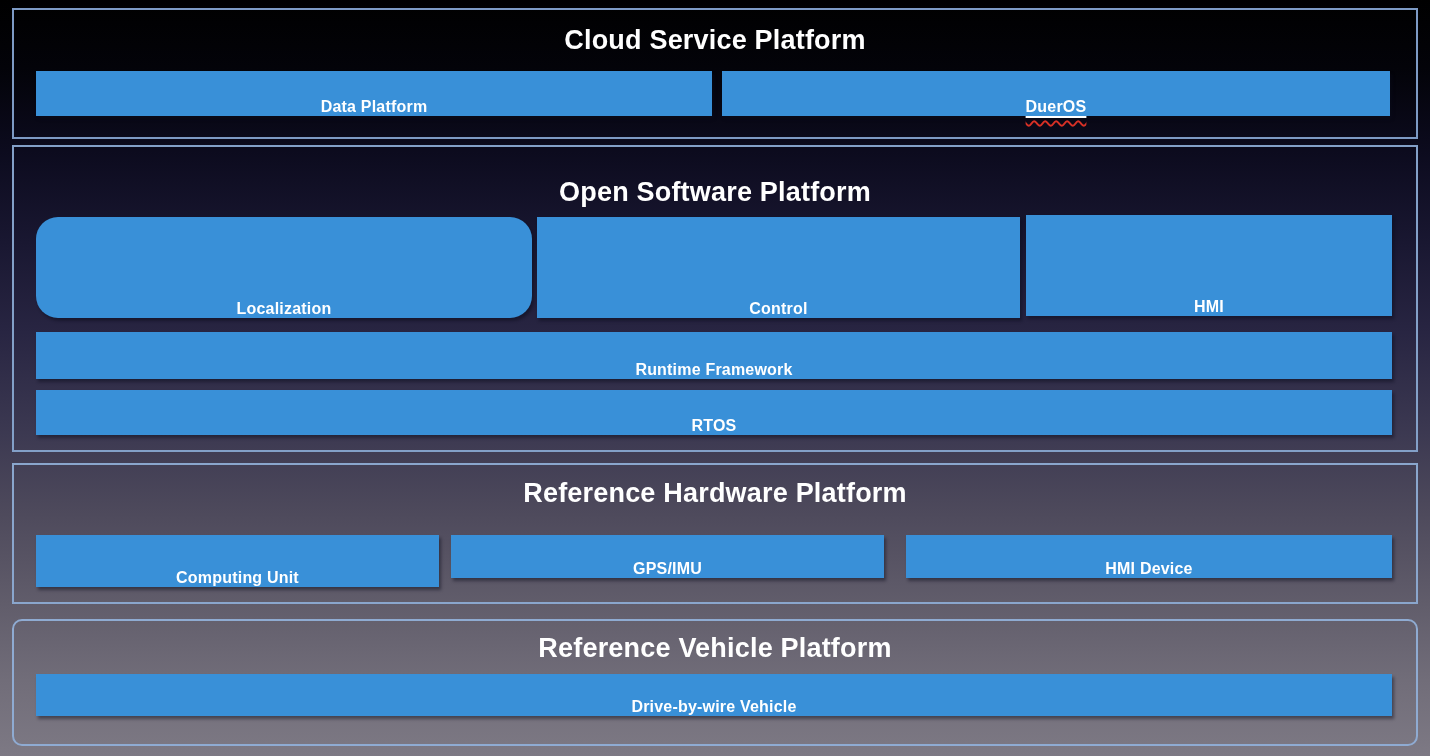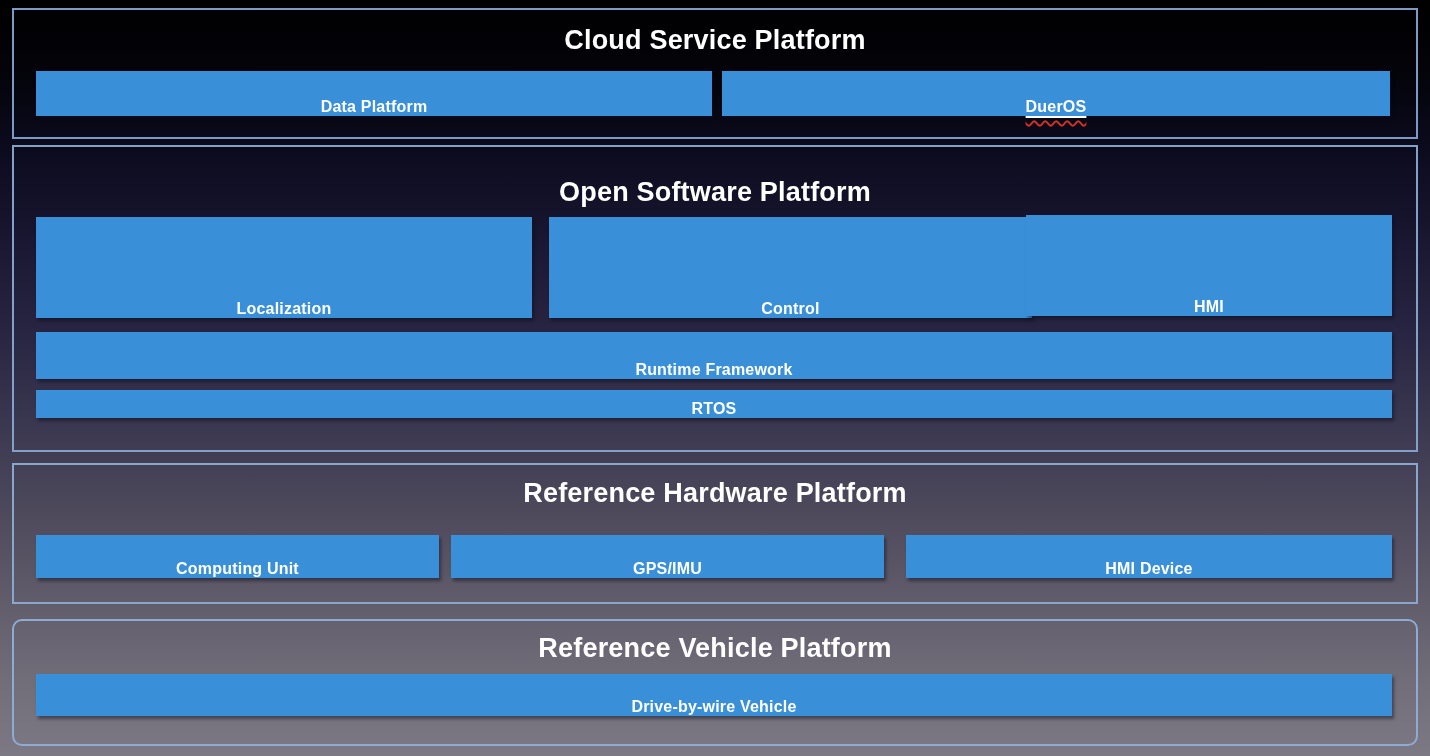--- a/index.html
+++ b/index.html
@@ -35,27 +35,27 @@
     position:absolute;
     background:#3990d8;
     color:#ffffff;font-size:16px;font-weight:700;letter-spacing:.2px;
     display:flex;align-items:flex-end;justify-content:center;
     box-shadow:2px 3px 3px rgba(8,12,26,0.45);
   }
   
   .b-dataplatform{left:22px;top:61px;width:676px;height:45px;}
   .b-dueros{left:708px;top:61px;width:668px;height:45px;}
   
-  .b-localization{left:22px;top:70px;width:496px;height:101px;}
-  .b-control{left:523px;top:70px;width:483px;height:101px;margin-left:12px;}
+  .b-localization{left:22px;top:70px;width:496px;height:101px;border-radius:22px;}
+  .b-control{left:523px;top:70px;width:483px;height:101px;}
   .b-hmi{left:1012px;top:68px;width:366px;height:101px;}
   .b-runtime{left:22px;top:185px;width:1356px;height:47px;}
-  .b-rtos{left:22px;top:243px;width:1356px;height:28px;}
+  .b-rtos{left:22px;top:243px;width:1356px;height:45px;}
   
-  .b-computing{left:22px;top:70px;width:403px;height:43px;}
+  .b-computing{left:22px;top:70px;width:403px;height:52px;}
   .b-gps{left:437px;top:70px;width:433px;height:43px;}
   .b-hmidevice{left:892px;top:70px;width:486px;height:43px;}
   
   .b-vehicle{left:22px;top:53px;width:1356px;height:42px;}
   
   .u-solid{
     text-decoration-line:underline;
     text-decoration-thickness:2px;
     text-underline-offset:4px;
   }

